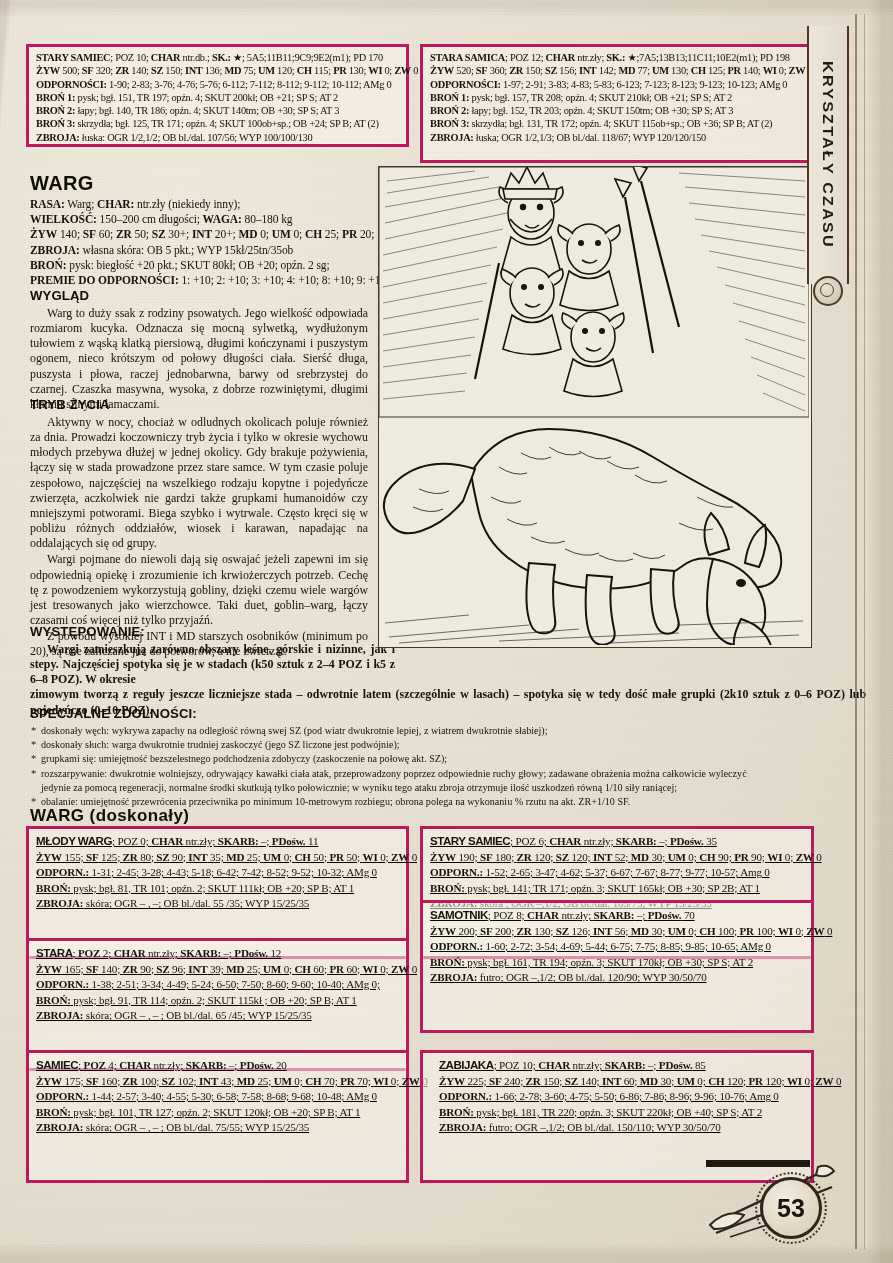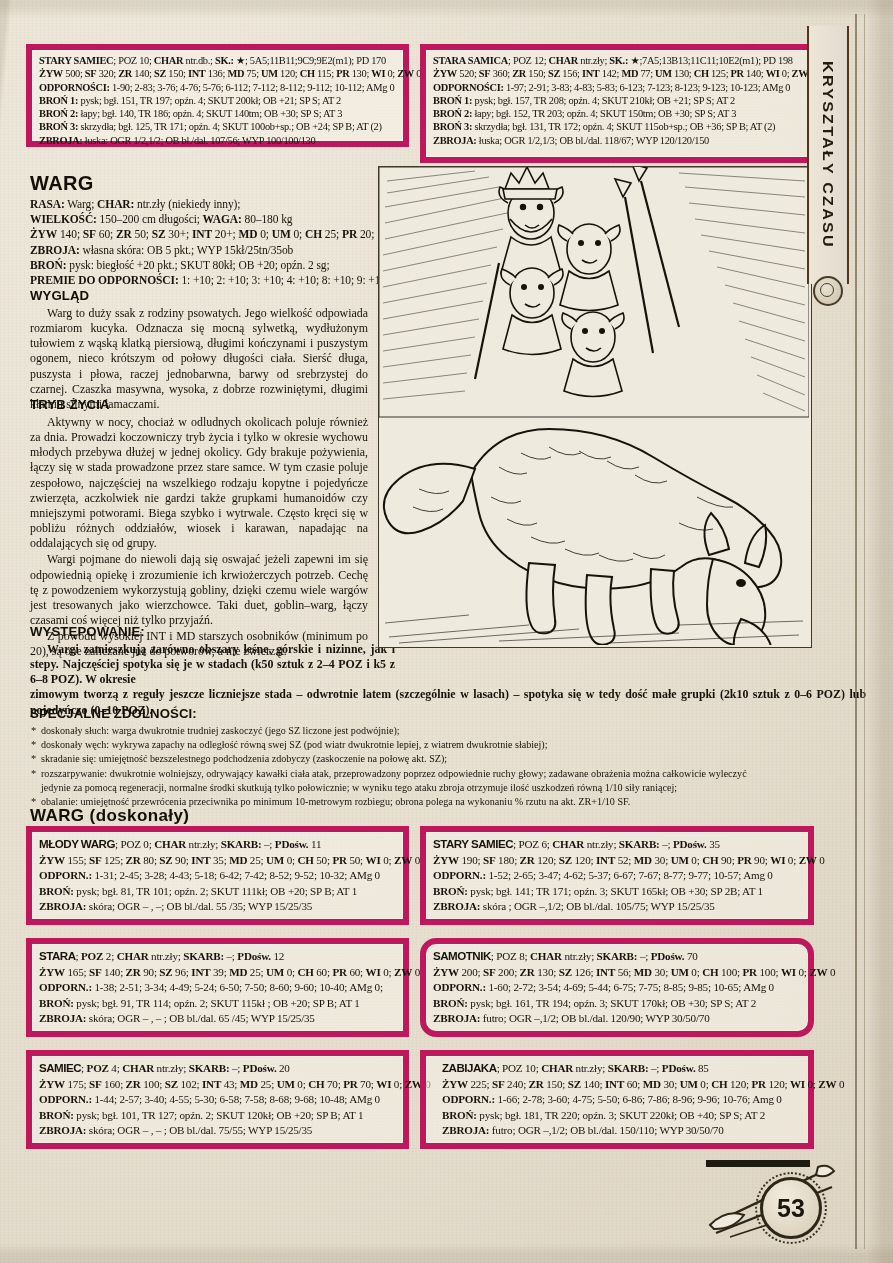--- a/index.html
+++ b/index.html
@@ -29,21 +29,21 @@
     position:absolute;inset:0;pointer-events:none;opacity:.5;
     background-image:
       repeating-linear-gradient(0deg, rgba(90,78,58,.045) 0 1px, rgba(255,255,255,0) 1px 3px),
       repeating-linear-gradient(90deg, rgba(90,78,58,.035) 0 1px, rgba(255,255,255,0) 1px 4px);
   }
   #content{position:absolute;left:0;top:0;width:893px;height:1263px;}
 
   
   .statbox{
     position:absolute;
-    border:6px solid #be185d;
+    border:3px solid #be185d;
     box-shadow:0 0 0 1px rgba(255,255,255,.35) inset;
     background:rgba(247,243,233,.55);
     padding:4px 7px 5px 7px;
     box-sizing:border-box;
   }
   .statline{
     font-family:"Liberation Serif",serif;
     font-size:11.3px;
     line-height:14.4px;
     color:#17130c;
@@ -97,26 +97,26 @@
   }
   .bullet:before{
     content:"*";position:absolute;left:1px;top:0;font-size:10.5px;
   }
   .bullet.cont{padding-left:11px;}
   .bullet.cont:before{content:"";}
 
   #warg-sub-title{position:absolute;left:30px;top:806px;}
 
   
-  .grid-box{width:383px;height:99px;}
+  .grid-box{width:383px;height:133px;text-decoration:underline;}
   #gb-0{left:26px;top:826px;}
   #gb-1{left:26px;top:938px;}
   #gb-2{left:26px;top:1050px;}
   #gb-3{left:420px;top:826px;width:394px;}
-  #gb-4{left:420px;top:938px;width:394px;border-radius:16px;}
+  #gb-4{left:420px;top:900px;width:394px;}
   #gb-5{left:420px;top:1050px;width:394px;padding-left:16px;}
   .grid-box .statline{font-size:11.1px;line-height:15.6px;letter-spacing:-.2px;}
   .grid-box .nm{font-family:"Liberation Sans",sans-serif;font-weight:bold;font-size:11.6px;letter-spacing:-.5px;}
 
   
   #illo{
     position:absolute;left:378px;top:166px;width:432px;height:480px;
     border:1px solid #40392a;
     background:#efeade;
     overflow:hidden;
@@ -220,23 +220,23 @@
   </div>
 
   <div id="sec-wyst">
     <h2 class="h2">WYSTĘPOWANIE:</h2>
     <p class="para">Wargi zamieszkują zarówno obszary leśne, górskie i nizinne, jak i stepy. Najczęściej spotyka się je w stadach (k50 sztuk z 2–4 POZ i k5 z 6–8 POZ). W okresie</p>
     <p class="para wide" style="text-indent:0;">zimowym tworzą z reguły jeszcze liczniejsze stada – odwrotnie latem (szczególnie w lasach) – spotyka się w tedy dość małe grupki (2k10 sztuk z 0–6 POZ) lub pojedyńczo (0–10 POZ).</p>
   </div>
 
   <div id="sec-spec">
     <h2 class="h2">SPECJALNE ZDOLNOŚCI:</h2>
+    <p class="bullet">doskonały węch: wykrywa zapachy na odległość równą swej SZ (pod wiatr dwukrotnie lepiej, z wiatrem dwukrotnie słabiej);</p>
     <p class="bullet">doskonały słuch: warga dwukrotnie trudniej zaskoczyć (jego SZ liczone jest podwójnie);</p>
-    <p class="bullet">doskonały węch: wykrywa zapachy na odległość równą swej SZ (pod wiatr dwukrotnie lepiej, z wiatrem dwukrotnie słabiej);</p>
-    <p class="bullet">skradanie się: umiejętność bezszelestnego podchodzenia zdobyczy (zaskoczenie na połowę akt. SZ);</p>
+    <p class="bullet">grupkami się: umiejętność bezszelestnego podchodzenia zdobyczy (zaskoczenie na połowę akt. SZ);</p>
     <p class="bullet">rozszarpywanie: dwukrotnie wolniejszy, odrywający kawałki ciała atak, przeprowadzony poprzez odpowiednie ruchy głowy; zadawane obrażenia można całkowicie wyleczyć</p>
     <p class="bullet cont">jedynie za pomocą regeneracji, normalne środki skutkują tylko połowicznie; w wyniku tego ataku zbroja otrzymuje ilość uszkodzeń równą 1/10 siły raniącej;</p>
     <p class="bullet">obalanie: umiejętność przewrócenia przeciwnika po minimum 10-metrowym rozbiegu; obrona polega na wykonaniu % rzutu na akt. ZR+1/10 SF.</p>
   </div>
 
   <h2 class="h1" id="warg-sub-title" style="font-size:17px;">WARG (doskonały)</h2>
 
   <div id="illo">
     <svg width="430" height="478" viewBox="0 0 430 478" xmlns="http://www.w3.org/2000/svg">
       <rect width="430" height="478" fill="#efeade"></rect>

